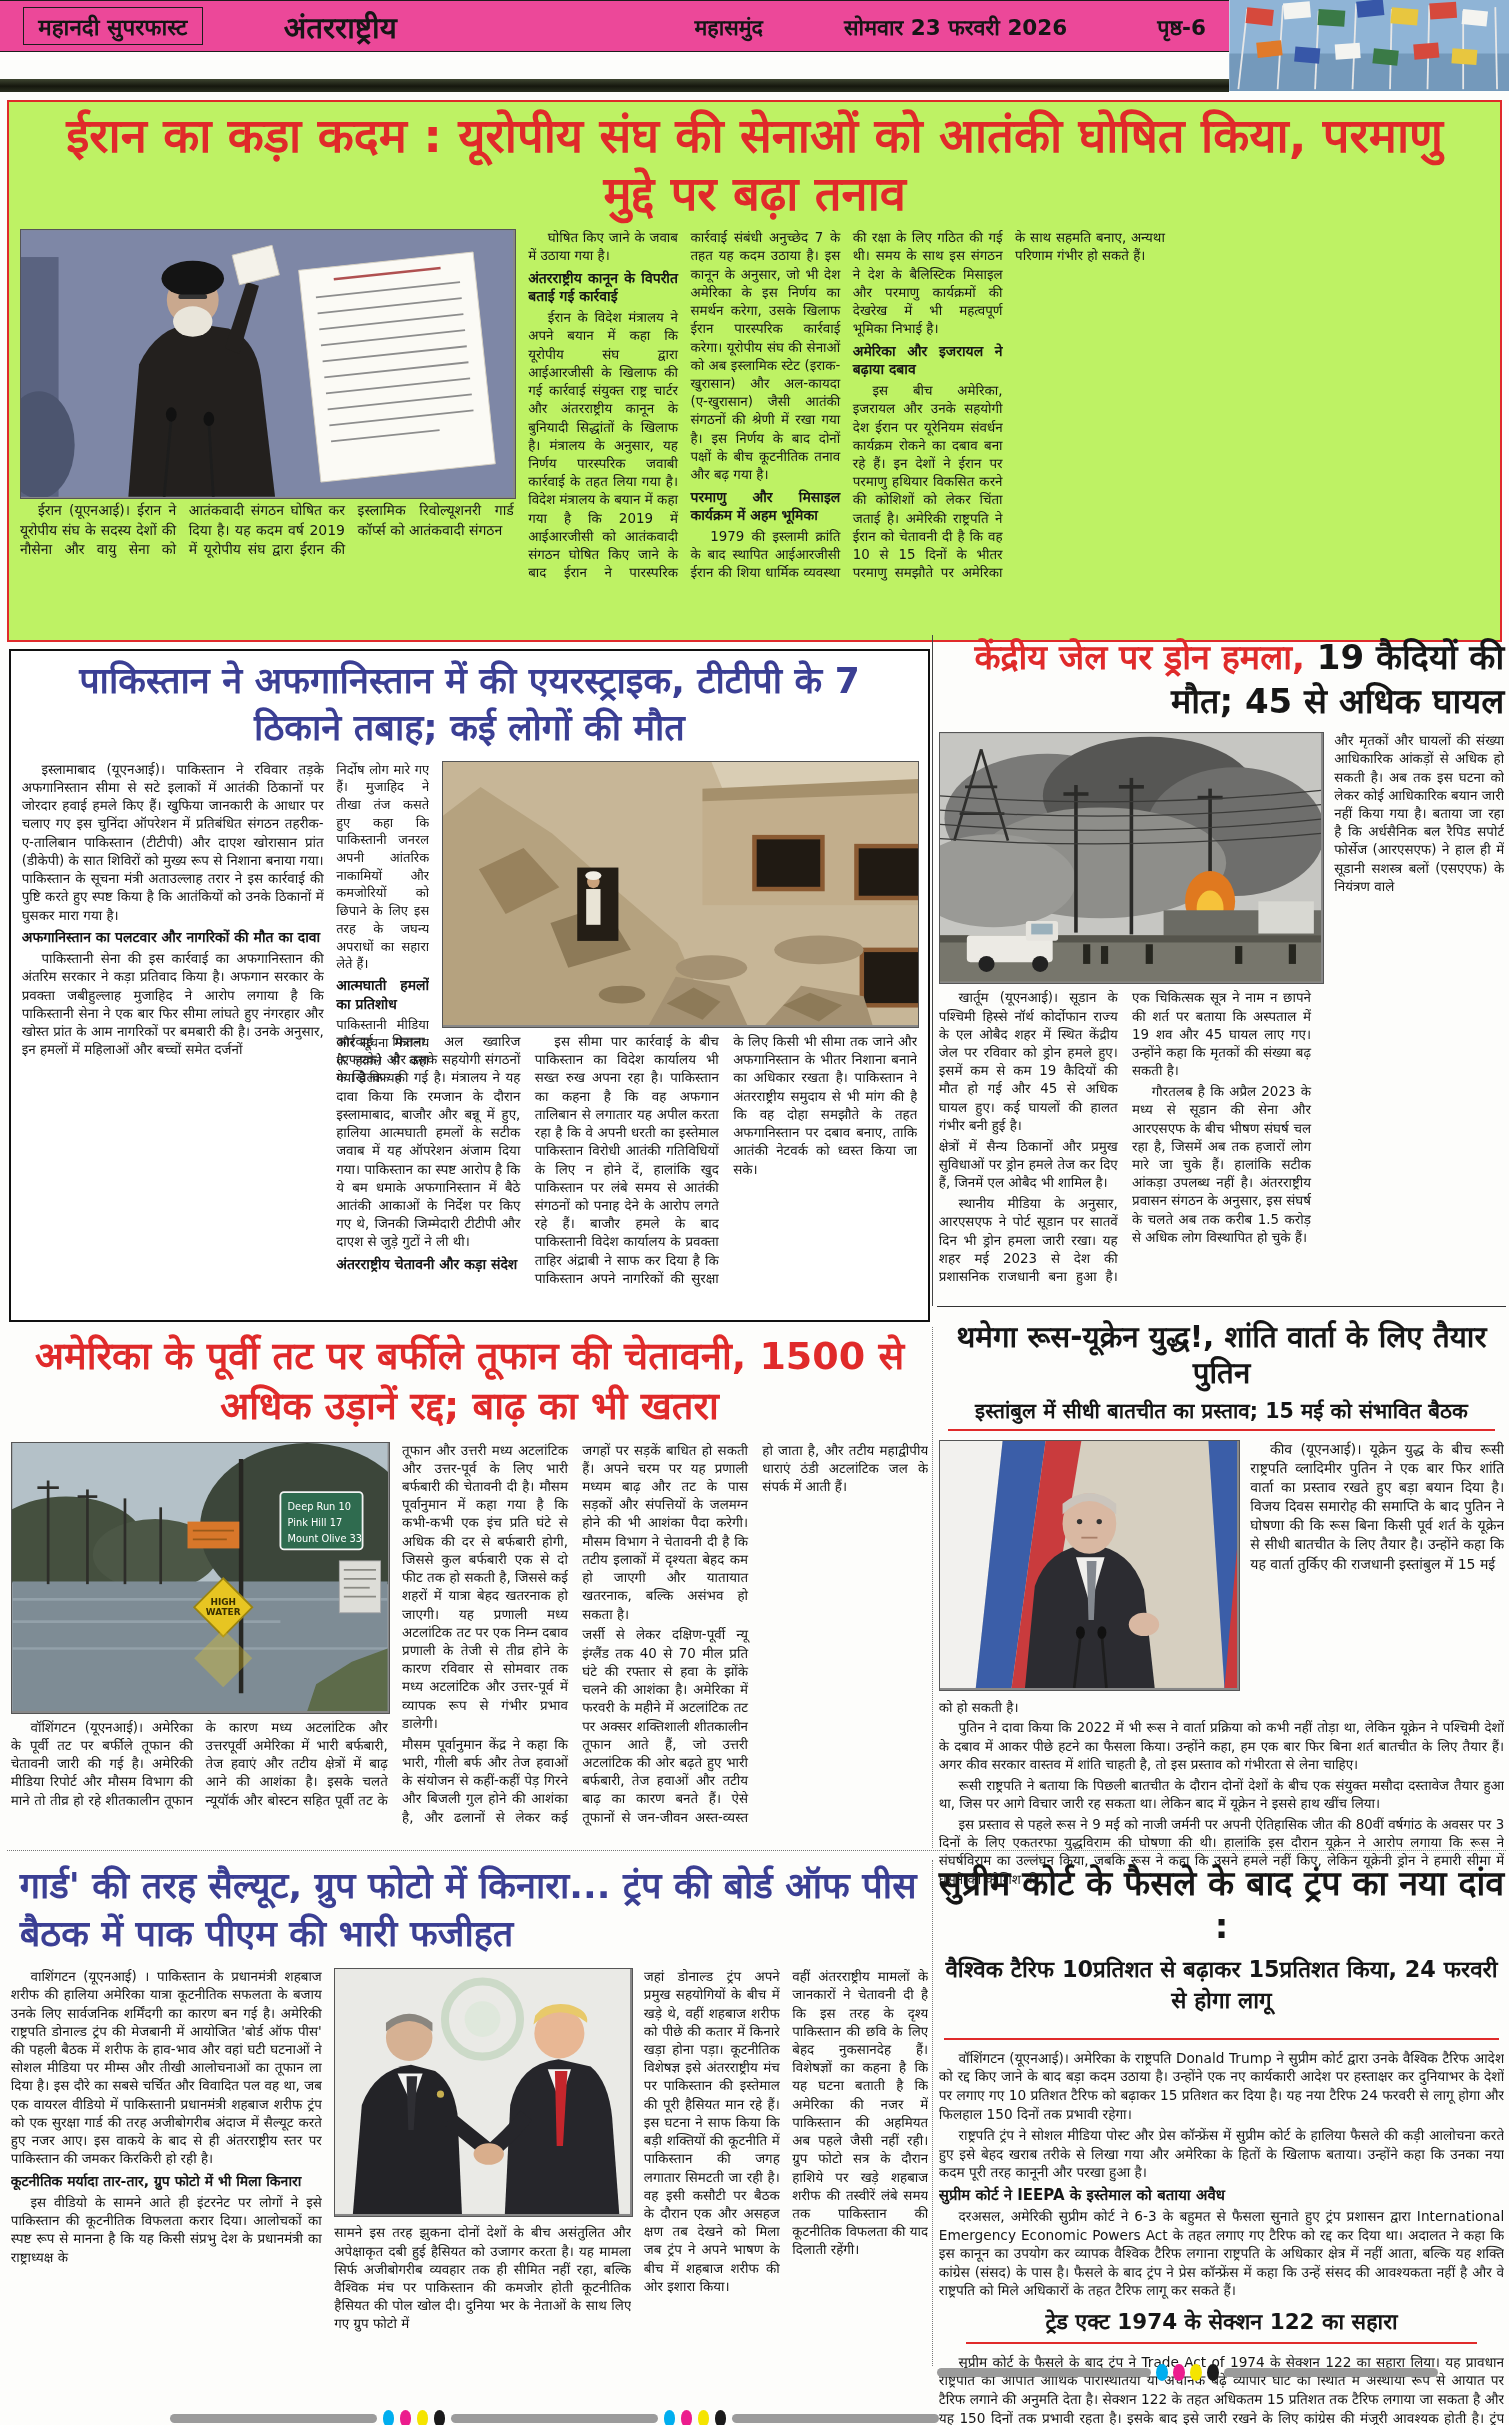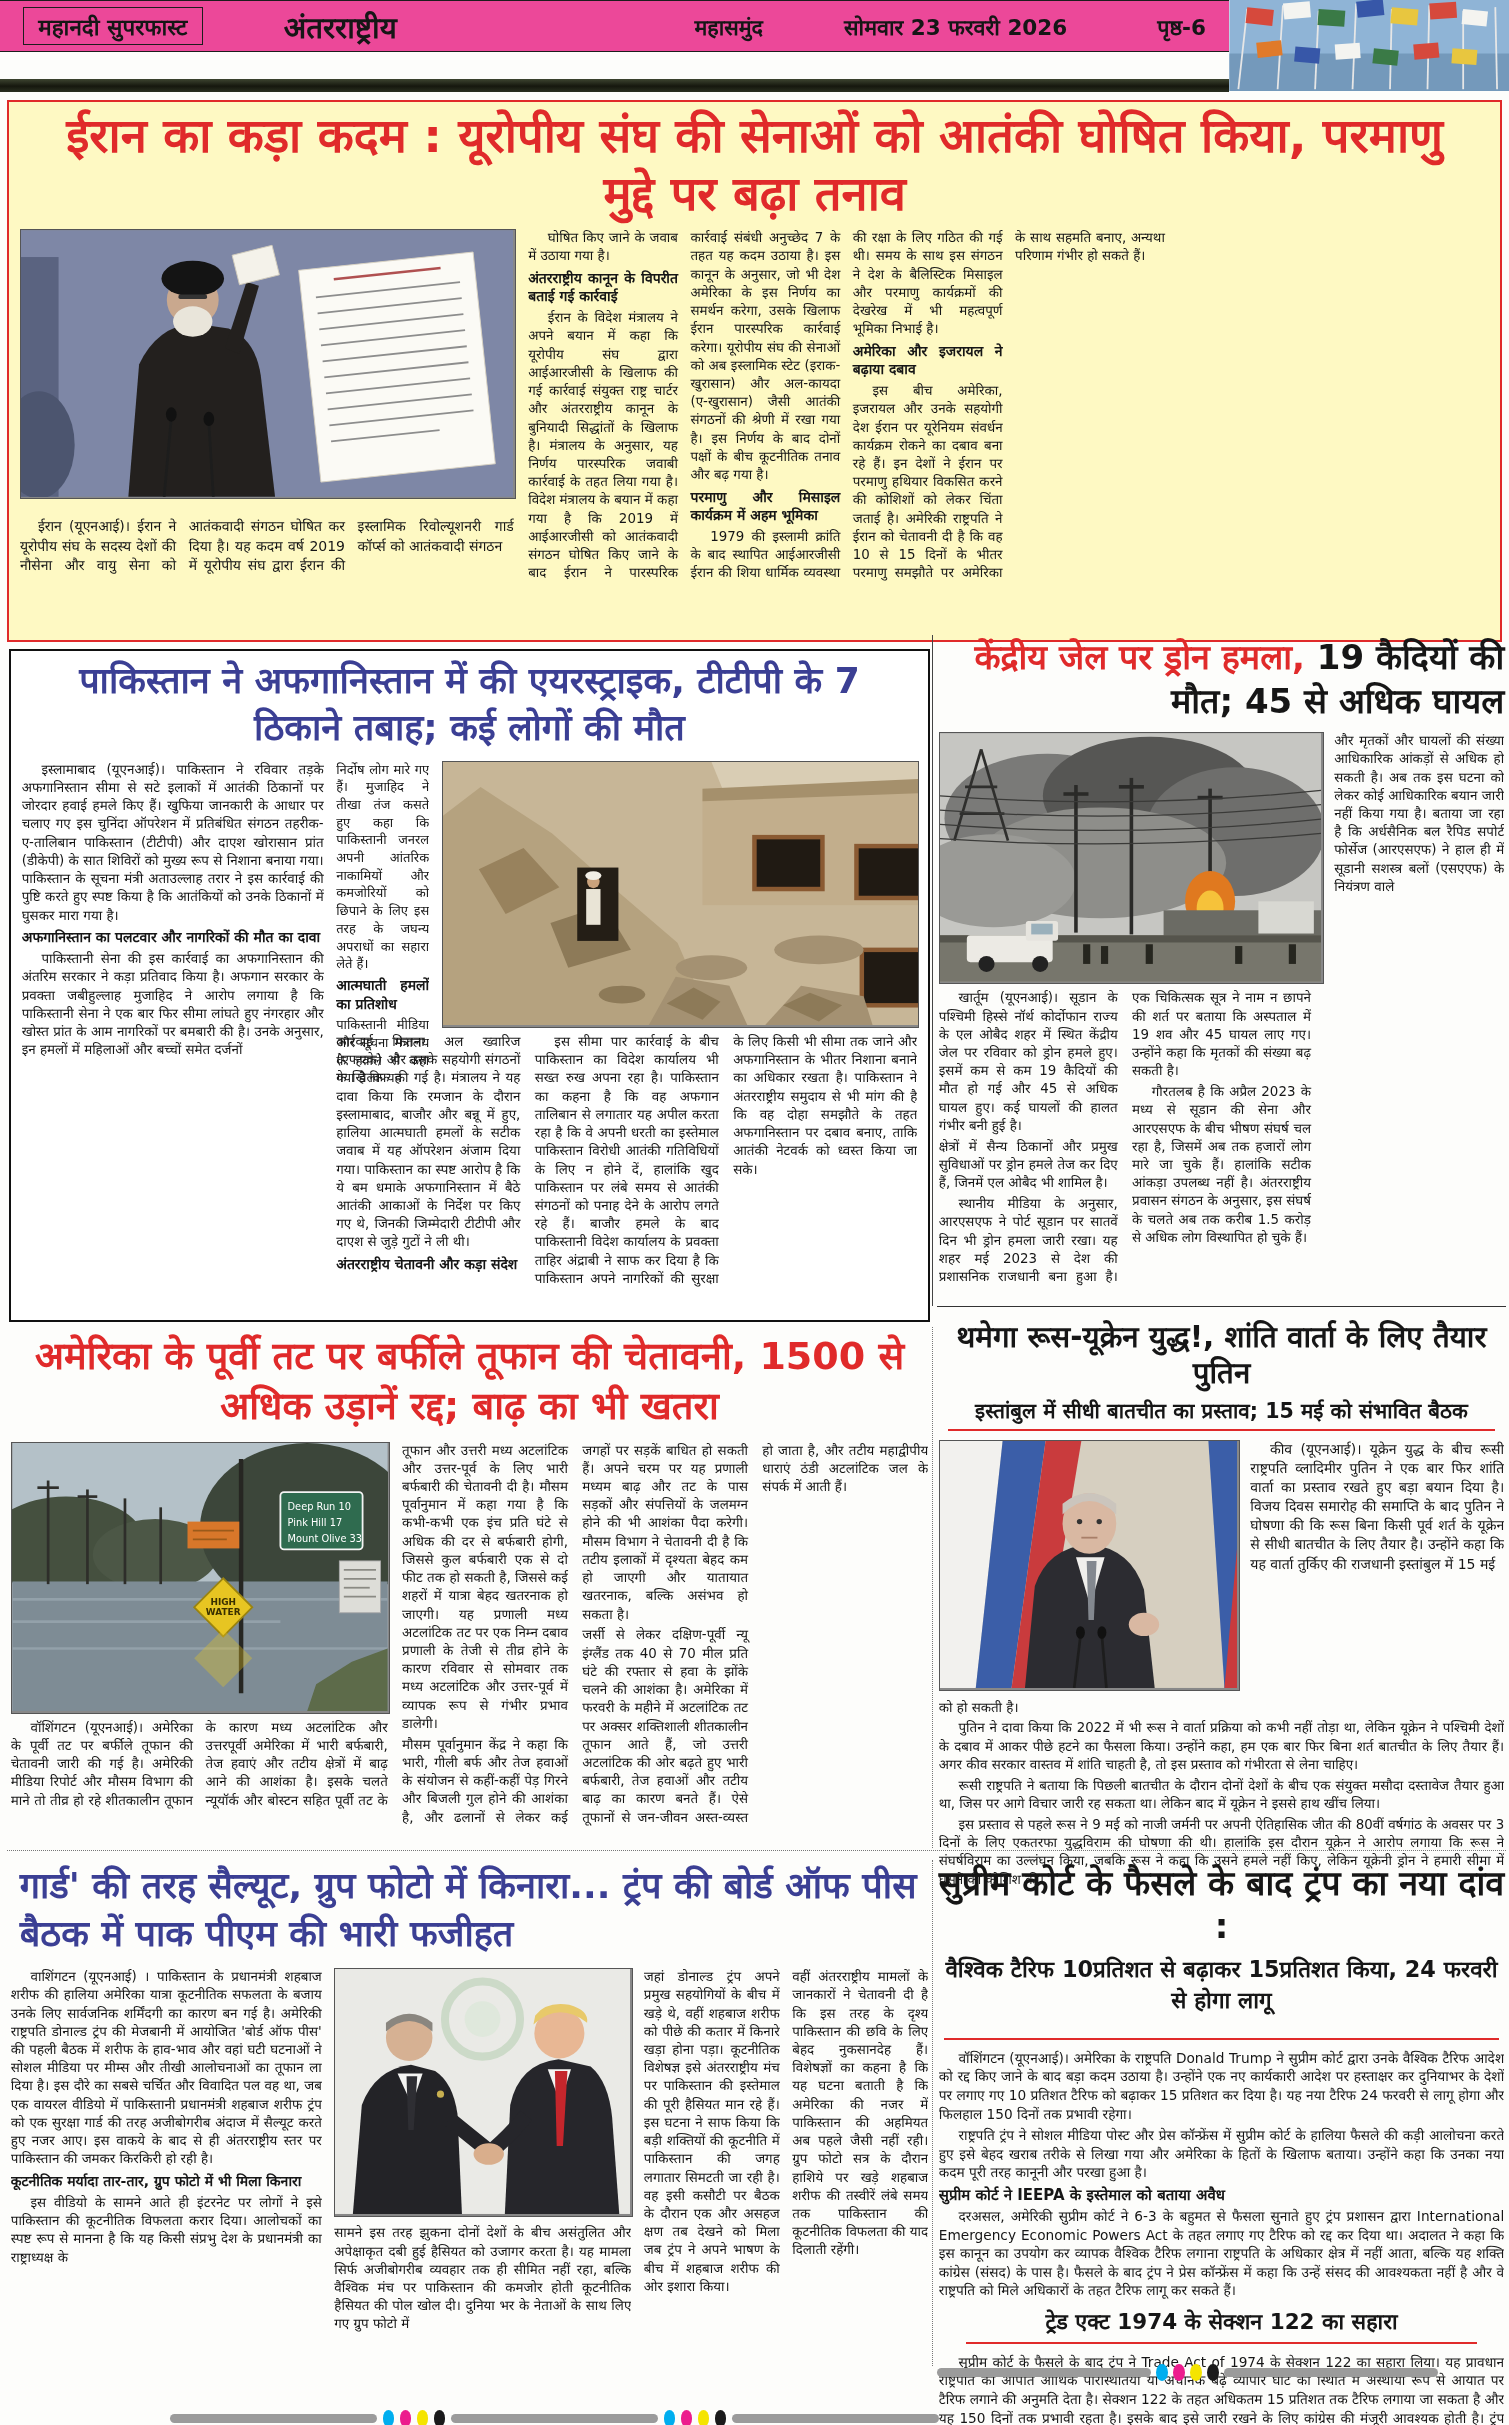--- a/index.html
+++ b/index.html
@@ -17,25 +17,25 @@
     border-top:1.8px solid #1d1d1d;border-bottom:1.8px solid #1d1d1d;
     display:flex;align-items:center;padding:0 23px;gap:27px;
   }
   .mh-paper{border:1.8px solid #1d1d1d;padding:2.7px 14.3px;font-weight:bold;font-size:22.4px;}
   .mh-section{font-size:29.5px;font-weight:bold;margin-left:54px;}
   .mh-city{font-size:21.5px;font-weight:bold;margin-left:auto;}
   .mh-date{font-size:21.5px;font-weight:bold;margin-left:54px;}
   .mh-page{font-size:21.5px;font-weight:bold;margin-left:63px;}
   .darkbar{left:0;top:79px;width:1229px;height:13.4px;background:linear-gradient(#3d4430,#15170e 55%,#2a2f20);}
   
-  .lead-box{left:7.2px;top:100px;width:1495px;height:542px;border:2.7px solid #e02a2a;padding:3.6px 10.7px;background:#fef9c3;}
+  .lead-box{left:7.2px;top:100px;width:1495px;height:542px;border:2.7px solid #e02a2a;padding:3.6px 10.7px;background:#bef264;}
   .lead-headline{color:#e02a2a;font-weight:bold;font-size:47px;line-height:1.22;text-align:center;margin:1.8px 27px 7.2px;}
   .lead-body{display:grid;grid-template-columns:494px 1fr;grid-template-rows:268px auto;column-gap:14.3px;height:367px;}
   .lead-photo{grid-column:1;grid-row:1;}
-  .lead-intro{grid-column:1;grid-row:2;column-count:3;column-gap:12.5px;font-size:14px;line-height:1.4;padding-top:20px;}
+  .lead-intro{grid-column:1;grid-row:2;column-count:3;column-gap:12.5px;font-size:14px;line-height:1.4;padding-top:4px;}
   .lead-cols{grid-column:2;grid-row:1/3;column-count:6;column-gap:12.5px;column-fill:auto;height:361px;}
   
   .pak-box{left:9px;top:649px;width:921px;height:673px;border:2.7px solid #111;padding:5.4px 10.7px;background:#fff;}
   .pak-headline{color:#3b3f94;font-weight:bold;font-size:36px;line-height:1.3;text-align:center;margin:1.8px 9px 9px;}
   .pak-body{display:grid;grid-template-columns:302px 93px 1fr;grid-template-rows:265px auto;column-gap:12.5px;row-gap:7.2px;height:544px;}
   .pak-col1{grid-column:1;grid-row:1/3;}
   .pak-col2{grid-column:2;grid-row:1/3;font-size:13px;}
   .pak-photo{grid-column:3;grid-row:1;}
   .pak-below{grid-column:2/4;grid-row:2;column-count:3;column-gap:14.3px;column-fill:auto;height:265px;}
   

